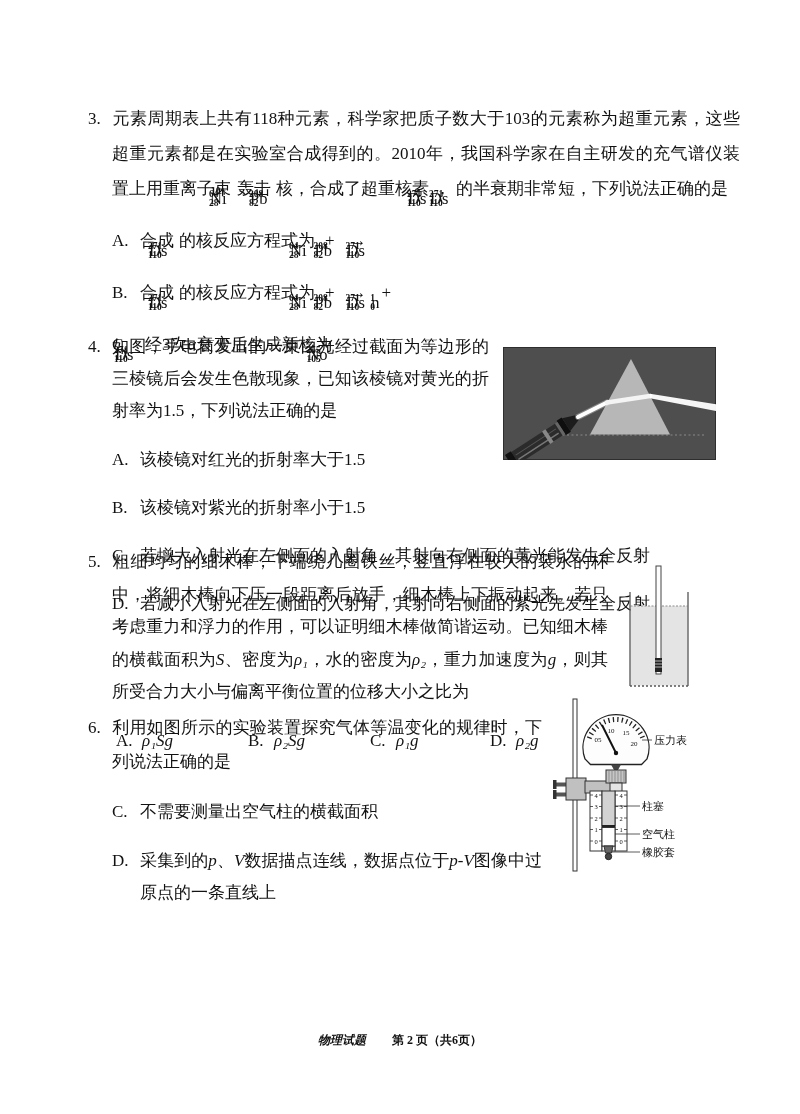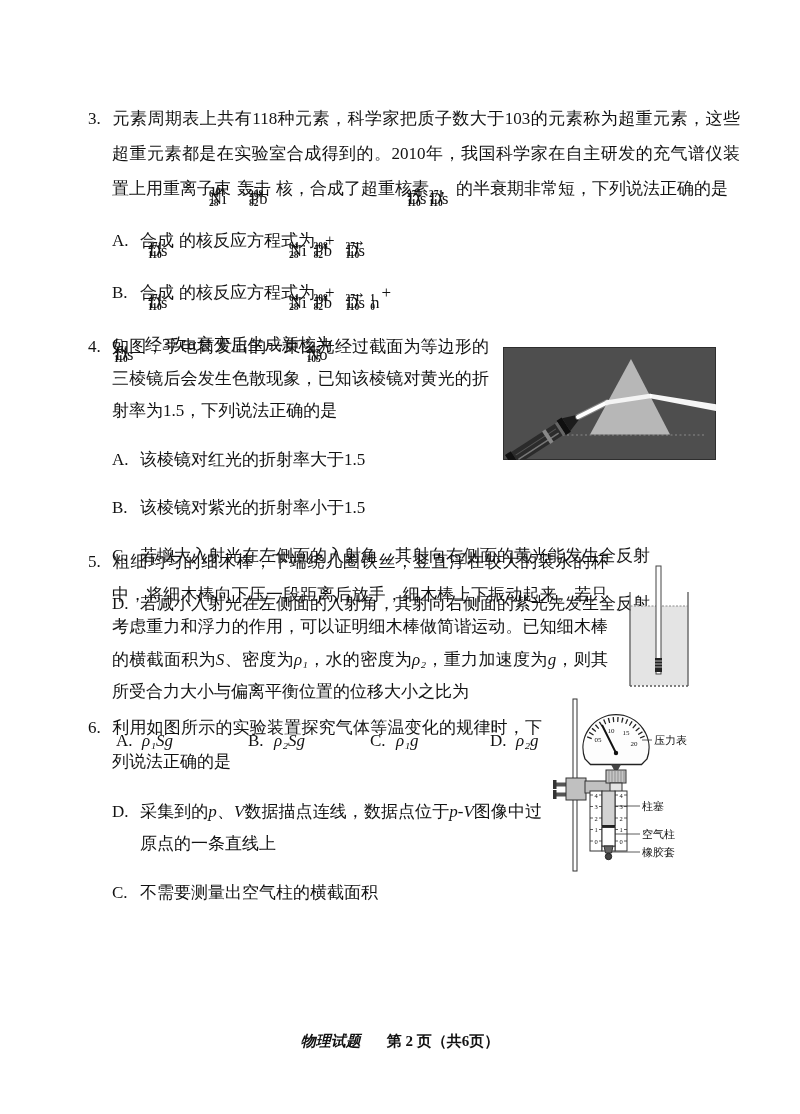--- a/index.html
+++ b/index.html
@@ -31,21 +31,21 @@
   .q5item .opt-letter{width:26px;}
   .w1{width:132px}.w2{width:122px}.w3{width:120px}
   
   .fig4{float:right;margin:33px 24px 8px 14px;}
   .fig5{float:right;margin:33px 40px 6px 12px;}
   .fig6{float:right;margin:2px 48px 6px 10px;}
   .fig-label{font-size:11px;fill:#111;}
   .scale-num{font-size:6.5px;fill:#111;text-anchor:middle;}
   .dial-num{font-size:7px;fill:#111;text-anchor:middle;}
   .footer{position:absolute;top:1032px;left:0;width:100%;text-align:center;
-          font-size:15px;font-weight:bold;}
+          font-size:12px;font-weight:bold;}
   .f-doc{font-style:italic;margin-right:26px;}
 </style>
 </head>
 <body>
 
 <div class="page">
 
   <section class="q q3" style="top:84px">
     <p class="q-intro">
       <span class="q-num">3.</span><span>元素周期表上共有118种元素，科学家把质子数大于103的元素称为超重元素，这些超重元素都是在实验室合成得到的。2010年，我国科学家在自主研发的充气谱仪装置上用重离子束</span><span class="nuc">
@@ -317,22 +317,22 @@
       </g>
       <text class="fig-label" x="102" y="48">压力表</text>
       <text class="fig-label" x="90" y="114">柱塞</text>
       <text class="fig-label" x="90" y="142">空气柱</text>
       <text class="fig-label" x="90" y="160">橡胶套</text>
     </svg>
     <p class="q-intro">
       <span class="q-num">6.</span><span>利用如图所示的实验装置探究气体等温变化的规律时，下列说法正确的是</span>
     </p>
     <div class="opts">
+      <p class="opt"><span class="opt-letter">C.</span><span>不需要测量出空气柱的横截面积</span></p>
       <p class="opt"><span class="opt-letter">D.</span><span>采集到的</span><span class="mv">p</span><span>、</span><span class="mv">V</span><span>数据描点连线，数据点位于</span><span class="mv">p-V</span><span>图像中过原点的一条直线上</span></p>
-      <p class="opt"><span class="opt-letter">C.</span><span>不需要测量出空气柱的横截面积</span></p>
     </div>
   </section>
 
   <div class="footer">
     <span class="f-doc">物理试题</span><span>第 2 页（共6页）</span>
   </div>
 
 </div>
 
 </body></html>

